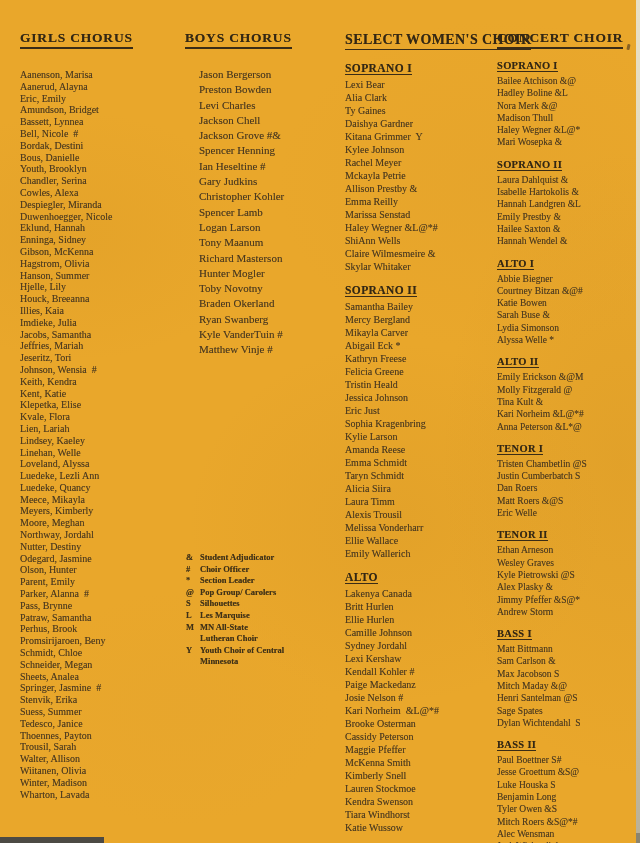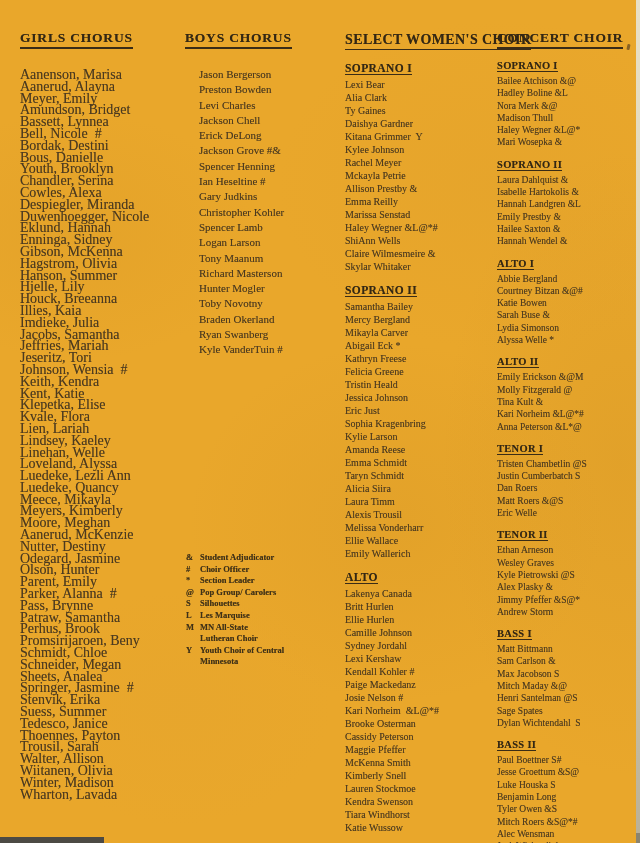--- a/index.html
+++ b/index.html
@@ -26,21 +26,21 @@
     display:inline-block; border-bottom:2px solid #3a2c16; padding-bottom:1px;
     white-space:pre; text-shadow:0 0 0.5px rgba(60,45,20,0.55);
   }
   .small-title {
     font-size:14px; font-weight:bold; letter-spacing:0.4px; color:#332714;
     display:inline-block; border-bottom:1.5px solid #3a2c16; padding-bottom:1px;
     white-space:pre; text-shadow:0 0 0.4px rgba(60,45,20,0.5);
   }
   .name-line { white-space:pre; text-shadow:0 0 0.45px rgba(75,58,32,0.5); }
 
-  .girls-list { margin-top:20px; font-size:14px; }
+  .girls-list { margin-top:20px; font-size:10px; }
   .girls-list .name-line { line-height:11.8px; }
 
   .boys-list { margin-top:18px; font-size:11px; }
   .boys-list .name-line { line-height:15.3px;margin-left:14px; }
 
   .legend {
     position:absolute; left:186px; top:552px; width:150px;
     font-size:8.5px; font-weight:bold; color:#3f3118;
   }
   .legend-row { display:flex; line-height:11.6px; }
@@ -83,21 +83,21 @@
 </head>
 <body>
 
 <div class="page">
 
   <div class="col col-girls">
     <div class="big-title">GIRLS CHORUS</div>
     <div class="girls-list">
         <div class="name-line">Aanenson, Marisa</div>
         <div class="name-line">Aanerud, Alayna</div>
-        <div class="name-line">Meyer, Emily</div>
+        <div class="name-line">Eric, Emily</div>
         <div class="name-line">Amundson, Bridget</div>
         <div class="name-line">Bassett, Lynnea</div>
         <div class="name-line">Bell, Nicole  #</div>
         <div class="name-line">Bordak, Destini</div>
         <div class="name-line">Bous, Danielle</div>
         <div class="name-line">Youth, Brooklyn</div>
         <div class="name-line">Chandler, Serina</div>
         <div class="name-line">Cowles, Alexa</div>
         <div class="name-line">Despiegler, Miranda</div>
         <div class="name-line">Duwenhoegger, Nicole</div>
@@ -120,21 +120,21 @@
         <div class="name-line">Kvale, Flora</div>
         <div class="name-line">Lien, Lariah</div>
         <div class="name-line">Lindsey, Kaeley</div>
         <div class="name-line">Linehan, Welle</div>
         <div class="name-line">Loveland, Alyssa</div>
         <div class="name-line">Luedeke, Lezli Ann</div>
         <div class="name-line">Luedeke, Quancy</div>
         <div class="name-line">Meece, Mikayla</div>
         <div class="name-line">Meyers, Kimberly</div>
         <div class="name-line">Moore, Meghan</div>
-        <div class="name-line">Aanerud, McKenzie</div>
+        <div class="name-line">Northway, Jordahl</div>
         <div class="name-line">Nutter, Destiny</div>
         <div class="name-line">Odegard, Jasmine</div>
         <div class="name-line">Olson, Hunter</div>
         <div class="name-line">Parent, Emily</div>
         <div class="name-line">Parker, Alanna  #</div>
         <div class="name-line">Pass, Brynne</div>
         <div class="name-line">Patraw, Samantha</div>
         <div class="name-line">Perhus, Brook</div>
         <div class="name-line">Promsirijaroen, Beny</div>
         <div class="name-line">Schmidt, Chloe</div>
@@ -153,35 +153,35 @@
       </div>
   </div>
 
   <div class="col col-boys">
     <div class="big-title">BOYS CHORUS</div>
     <div class="boys-list">
         <div class="name-line">Jason Bergerson</div>
         <div class="name-line">Preston Bowden</div>
         <div class="name-line">Levi Charles</div>
         <div class="name-line">Jackson Chell</div>
-        <div class="name-line">Erick DeLong</div>
         <div class="name-line">Jackson Grove #&amp;</div>
         <div class="name-line">Spencer Henning</div>
         <div class="name-line">Ian Heseltine #</div>
         <div class="name-line">Gary Judkins</div>
         <div class="name-line">Christopher Kohler</div>
         <div class="name-line">Spencer Lamb</div>
         <div class="name-line">Logan Larson</div>
         <div class="name-line">Tony Maanum</div>
         <div class="name-line">Richard Masterson</div>
         <div class="name-line">Hunter Mogler</div>
         <div class="name-line">Toby Novotny</div>
         <div class="name-line">Braden Okerland</div>
         <div class="name-line">Ryan Swanberg</div>
         <div class="name-line">Kyle VanderTuin #</div>
+        <div class="name-line">Matthew Vinje #</div>
       </div>
   </div>
 
   <div class="legend">
       <div class="legend-row">
         <span class="legend-sym">&amp;</span>
         <span class="legend-label">Student Adjudicator</span>
       </div>
       <div class="legend-row">
         <span class="legend-sym">#</span>
@@ -222,21 +222,21 @@
         <div class="section"><div class="section-header">SOPRANO II</div><div class="name-line">Samantha Bailey</div><div class="name-line">Mercy Bergland</div><div class="name-line">Mikayla Carver</div><div class="name-line">Abigail Eck *</div><div class="name-line">Kathryn Freese</div><div class="name-line">Felicia Greene</div><div class="name-line">Tristin Heald</div><div class="name-line">Jessica Johnson</div><div class="name-line">Eric Just</div><div class="name-line">Sophia Kragenbring</div><div class="name-line">Kylie Larson</div><div class="name-line">Amanda Reese</div><div class="name-line">Emma Schmidt</div><div class="name-line">Taryn Schmidt</div><div class="name-line">Alicia Siira</div><div class="name-line">Laura Timm</div><div class="name-line">Alexis Trousil</div><div class="name-line">Melissa Vonderharr</div><div class="name-line">Ellie Wallace</div><div class="name-line">Emily Wallerich</div></div>
         <div class="section"><div class="section-header">ALTO</div><div class="name-line">Lakenya Canada</div><div class="name-line">Britt Hurlen</div><div class="name-line">Ellie Hurlen</div><div class="name-line">Camille Johnson</div><div class="name-line">Sydney Jordahl</div><div class="name-line">Lexi Kershaw</div><div class="name-line">Kendall Kohler #</div><div class="name-line">Paige Mackedanz</div><div class="name-line">Josie Nelson #</div><div class="name-line">Kari Norheim  &amp;L@*#</div><div class="name-line">Brooke Osterman</div><div class="name-line">Cassidy Peterson</div><div class="name-line">Maggie Pfeffer</div><div class="name-line">McKenna Smith</div><div class="name-line">Kimberly Snell</div><div class="name-line">Lauren Stockmoe</div><div class="name-line">Kendra Swenson</div><div class="name-line">Tiara Windhorst</div><div class="name-line">Katie Wussow</div></div>
       </div>
   </div>
 
   <div class="col col-concert">
     <div class="big-title">CONCERT CHOIR</div>
     <div class="concert-sections">
         <div class="section"><div class="section-header">SOPRANO I</div><div class="name-line">Bailee Atchison &amp;@</div><div class="name-line">Hadley Boline &amp;L</div><div class="name-line">Nora Merk &amp;@</div><div class="name-line">Madison Thull</div><div class="name-line">Haley Wegner &amp;L@*</div><div class="name-line">Mari Wosepka &amp;</div></div>
         <div class="section"><div class="section-header">SOPRANO II</div><div class="name-line">Laura Dahlquist &amp;</div><div class="name-line">Isabelle Hartokolis &amp;</div><div class="name-line">Hannah Landgren &amp;L</div><div class="name-line">Emily Prestby &amp;</div><div class="name-line">Hailee Saxton &amp;</div><div class="name-line">Hannah Wendel &amp;</div></div>
-        <div class="section"><div class="section-header">ALTO I</div><div class="name-line">Abbie Bergland</div><div class="name-line">Courtney Bitzan &amp;@#</div><div class="name-line">Katie Bowen</div><div class="name-line">Sarah Buse &amp;</div><div class="name-line">Lydia Simonson</div><div class="name-line">Alyssa Welle *</div></div>
+        <div class="section"><div class="section-header">ALTO I</div><div class="name-line">Abbie Biegner</div><div class="name-line">Courtney Bitzan &amp;@#</div><div class="name-line">Katie Bowen</div><div class="name-line">Sarah Buse &amp;</div><div class="name-line">Lydia Simonson</div><div class="name-line">Alyssa Welle *</div></div>
         <div class="section"><div class="section-header">ALTO II</div><div class="name-line">Emily Erickson &amp;@M</div><div class="name-line">Molly Fitzgerald @</div><div class="name-line">Tina Kult &amp;</div><div class="name-line">Kari Norheim &amp;L@*#</div><div class="name-line">Anna Peterson &amp;L*@</div></div>
         <div class="section"><div class="section-header">TENOR I</div><div class="name-line">Tristen Chambetlin @S</div><div class="name-line">Justin Cumberbatch S</div><div class="name-line">Dan Roers</div><div class="name-line">Matt Roers &amp;@S</div><div class="name-line">Eric Welle</div></div>
         <div class="section"><div class="section-header">TENOR II</div><div class="name-line">Ethan Arneson</div><div class="name-line">Wesley Graves</div><div class="name-line">Kyle Pietrowski @S</div><div class="name-line">Alex Plasky &amp;</div><div class="name-line">Jimmy Pfeffer &amp;S@*</div><div class="name-line">Andrew Storm</div></div>
         <div class="section"><div class="section-header">BASS I</div><div class="name-line">Matt Bittmann</div><div class="name-line">Sam Carlson &amp;</div><div class="name-line">Max Jacobson S</div><div class="name-line">Mitch Maday &amp;@</div><div class="name-line">Henri Santelman @S</div><div class="name-line">Sage Spates</div><div class="name-line">Dylan Wichtendahl  S</div></div>
         <div class="section"><div class="section-header">BASS II</div><div class="name-line">Paul Boettner S#</div><div class="name-line">Jesse Groettum &amp;S@</div><div class="name-line">Luke Houska S</div><div class="name-line">Benjamin Long</div><div class="name-line">Tyler Owen &amp;S</div><div class="name-line">Mitch Roers &amp;S@*#</div><div class="name-line">Alec Wensman</div><div class="name-line">Jack Wieberdink</div></div>
       </div>
   </div>
 
   <div class="speck"></div>
   <div class="edge-right"></div>

